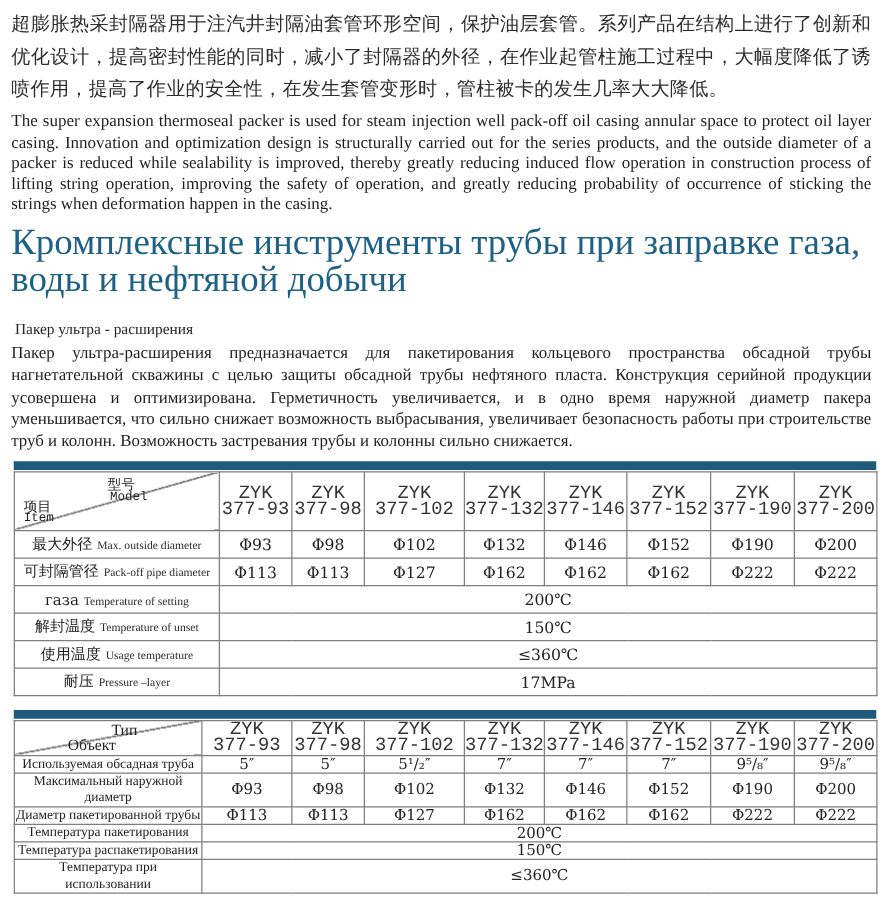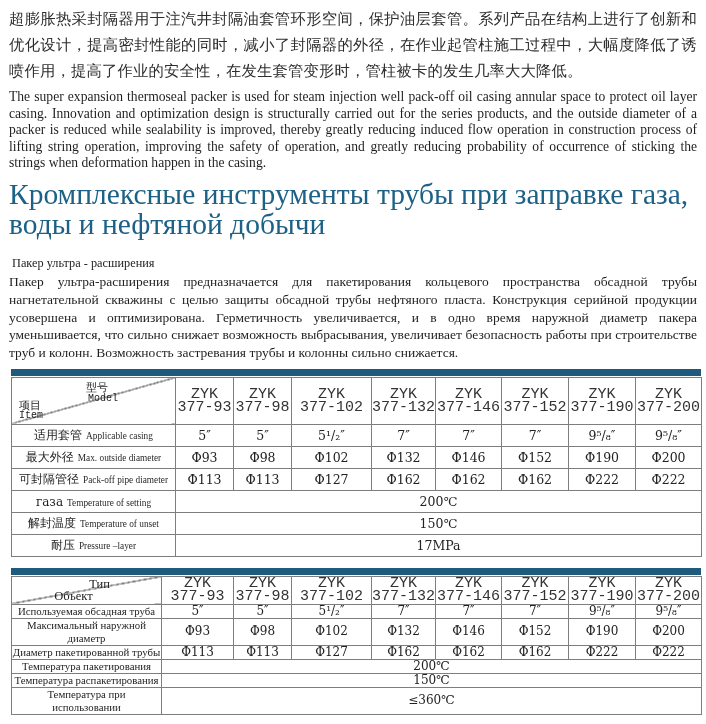--- a/index.html
+++ b/index.html
@@ -110,31 +110,20 @@
         <td class="model">
               <span>ZYK</span>
               <span>377-190</span>
             </td>
         <td class="model">
               <span>ZYK</span>
               <span>377-200</span>
             </td>
       </tr>
       <tr>
-        <td class="lbl"><span class="zh">适用套管</span> <span class="en-s">Applicable casing</span></td>
-        <td class="val">5″</td>
-        <td class="val">5″</td>
-        <td class="val">5¹/₂″</td>
-        <td class="val">7″</td>
-        <td class="val">7″</td>
-        <td class="val">7″</td>
-        <td class="val">9⁵/₈″</td>
-        <td class="val">9⁵/₈″</td>
-      </tr>
-      <tr>
         <td class="lbl"><span class="zh">最大外径</span> <span class="en-s">Max. outside  diameter</span></td>
         <td class="val">Φ93</td>
         <td class="val">Φ98</td>
         <td class="val">Φ102</td>
         <td class="val">Φ132</td>
         <td class="val">Φ146</td>
         <td class="val">Φ152</td>
         <td class="val">Φ190</td>
         <td class="val">Φ200</td>
       </tr>
@@ -151,20 +140,24 @@
       </tr>
       <tr>
         <td class="lbl"><span class="zh">газа</span> <span class="en-s">Temperature of setting</span></td>
         <td class="val" colspan="8">200℃</td>
       </tr>
       <tr>
         <td class="lbl"><span class="zh">解封温度</span> <span class="en-s">Temperature of unset</span></td>
         <td class="val" colspan="8">150℃</td>
       </tr>
       <tr>
+        <td class="lbl"><span class="zh">使用温度</span> <span class="en-s">Usage temperature</span></td>
+        <td class="val" colspan="8">≤360℃</td>
+      </tr>
+      <tr>
         <td class="lbl"><span class="zh">耐压</span> <span class="en-s">Pressure –layer</span></td>
         <td class="val" colspan="8">17MPa</td>
       </tr>
     </tbody>
       </table>
   </div>
 
   <div class="tblock2">
     <div class="bar"></div>
     <table class="t t2">

